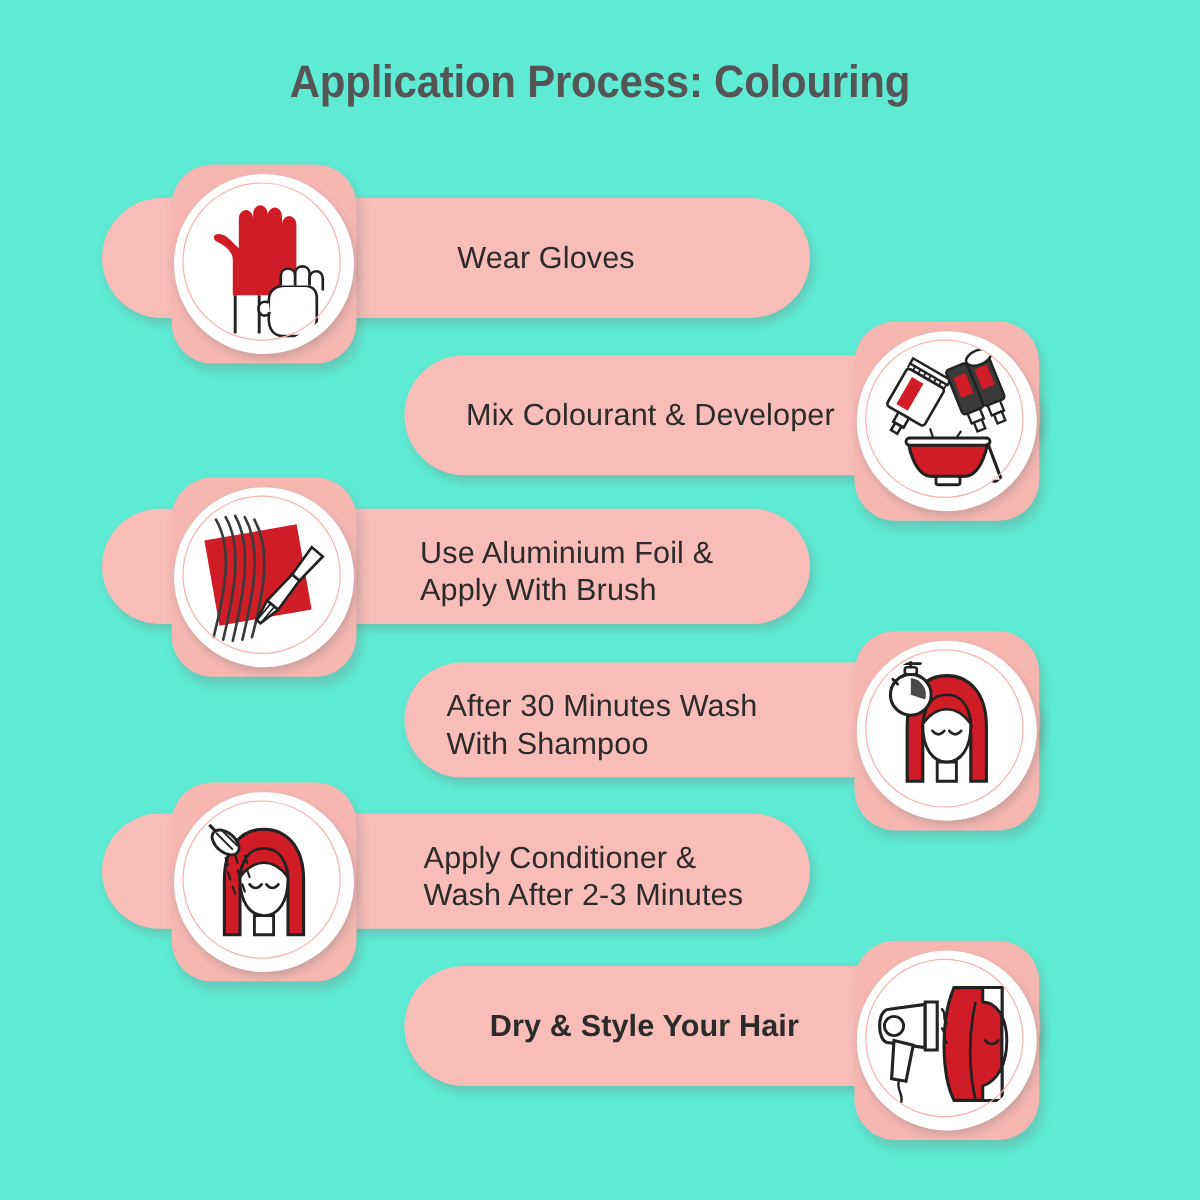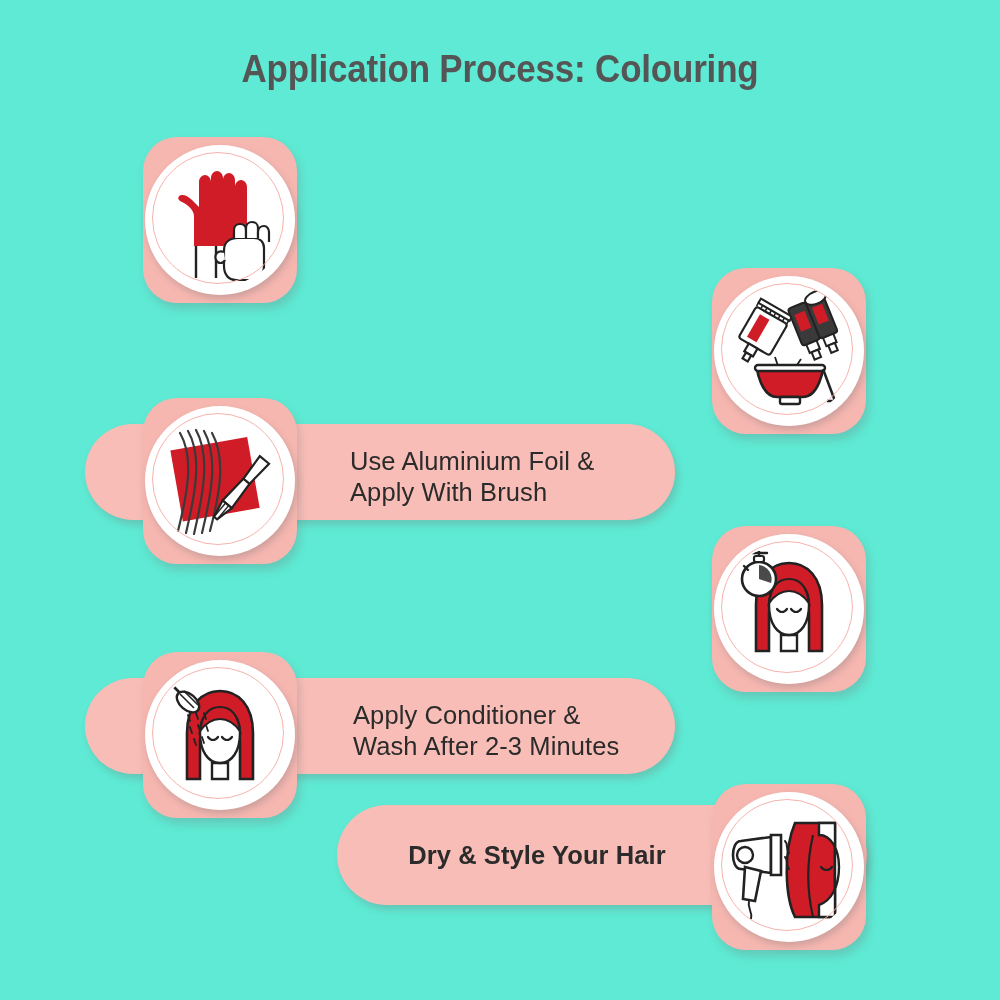--- a/index.html
+++ b/index.html
@@ -116,20 +116,23 @@
   .badge-art svg { display: block; width: 132px; height: 132px; }
 </style>
 </head>
 <body>
 
 <div id="canvas">
 
   <div id="page-title">Application Process: Colouring</div>
 
   <div class="step" style="top:0px;">
+    <div class="pill" style="left:85px; top:165px; width:590px;">
+      <div class="pill-label label-center" style="left:170px; top:35px; width:400px;">Wear Gloves</div>
+    </div>
 
     <div class="badge" style="left:131px; top:131px;">
       <div class="badge-back"></div>
       <div class="badge-circle"></div>
       <div class="badge-art">
         <svg viewBox="0 0 132 132">
 
           <path d="M42 92 L42 124" stroke="#222" stroke-width="2.4" fill="none"></path>
           <path d="M62 92 L62 124" stroke="#222" stroke-width="2.4" fill="none"></path>
 
@@ -150,20 +153,23 @@
           <path d="M104 84 L104 78 C104 74 107 72 110 72 C113 72 115 75 115 78 L115 88" fill="#ffffff" stroke="#222" stroke-width="2.2"></path>
 
           <path d="M70 98 C64 96 60 100 62 106 C64 110 69 110 71 106" fill="#ffffff" stroke="#222" stroke-width="2.2"></path>
         </svg>
       </div>
       <div class="badge-ring"></div>
     </div>
   </div>
 
   <div class="step" style="top:0px;">
+    <div class="pill" style="left:337px; top:296px; width:530px;">
+      <div class="pill-label label-center" style="left:10px; top:35px; width:390px;">Mix Colourant &amp; Developer</div>
+    </div>
 
     <div class="badge" style="left:700px; top:262px;">
       <div class="badge-back"></div>
       <div class="badge-circle"></div>
       <div class="badge-art">
         <svg viewBox="0 0 132 132">
 
           <g transform="rotate(30 40 46)">
             <rect x="22" y="28" width="36" height="36" rx="3" fill="#ffffff" stroke="#222" stroke-width="2.2"></rect>
             <rect x="29" y="33" width="11" height="26" fill="#cf1c26"></rect>
@@ -231,20 +237,24 @@
             <path d="M80 94 L92 94 L88 112 L84 112 Z" fill="#ffffff" stroke="#222" stroke-width="2.2"></path>
             <path d="M84 94 L84 112 M88 94 L88 112" stroke="#222" stroke-width="1.4"></path>
           </g>
         </svg>
       </div>
       <div class="badge-ring"></div>
     </div>
   </div>
 
   <div class="step" style="top:0px;">
+    <div class="pill two-line" style="left:337px; top:552px; width:530px;">
+      <div class="pill-label label-left" style="left:35px; top:22px; width:330px;">After 30 Minutes Wash
+With Shampoo</div>
+    </div>
 
     <div class="badge" style="left:700px; top:520px;">
       <div class="badge-back"></div>
       <div class="badge-circle"></div>
       <div class="badge-art">
         <svg viewBox="0 0 132 132">
 
           <path d="M33 62 C33 34 48 20 66 20 C84 20 99 34 99 62 L99 108
                    L86 108 L86 70 C86 56 78 48 66 48 C54 48 46 56 46 70
                    L46 108 L33 108 Z" fill="#cf1c26" stroke="#222" stroke-width="2.6"></path>

